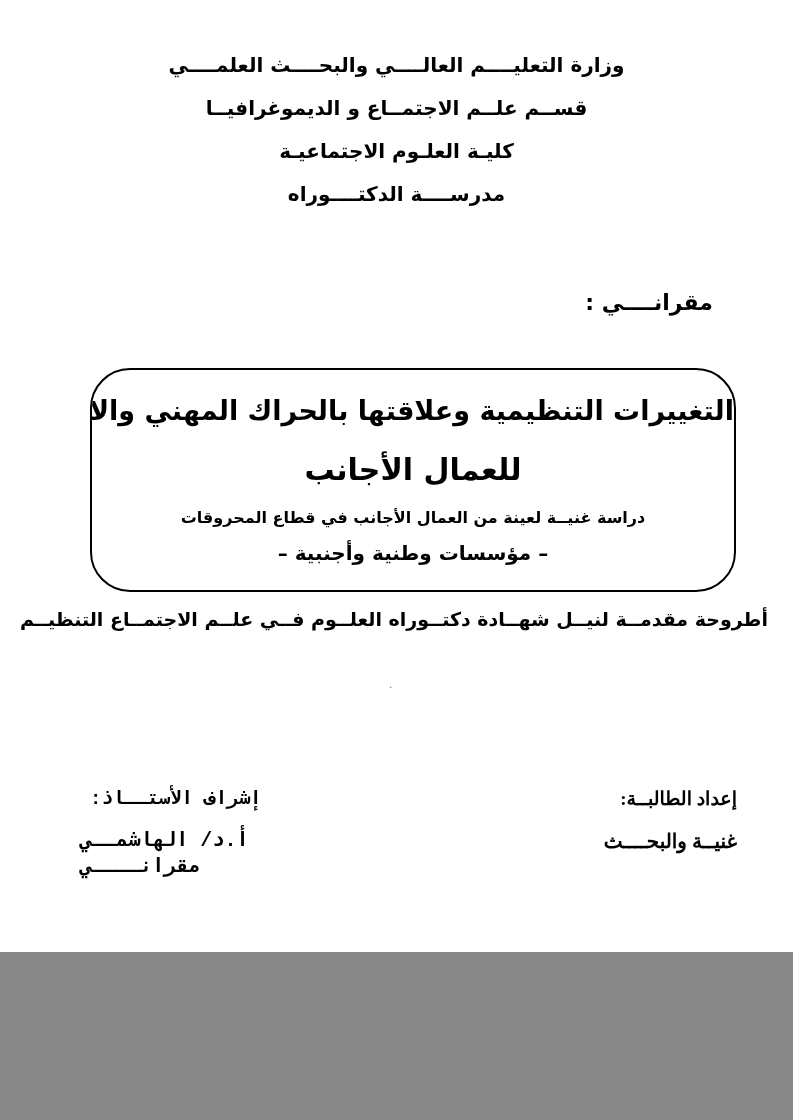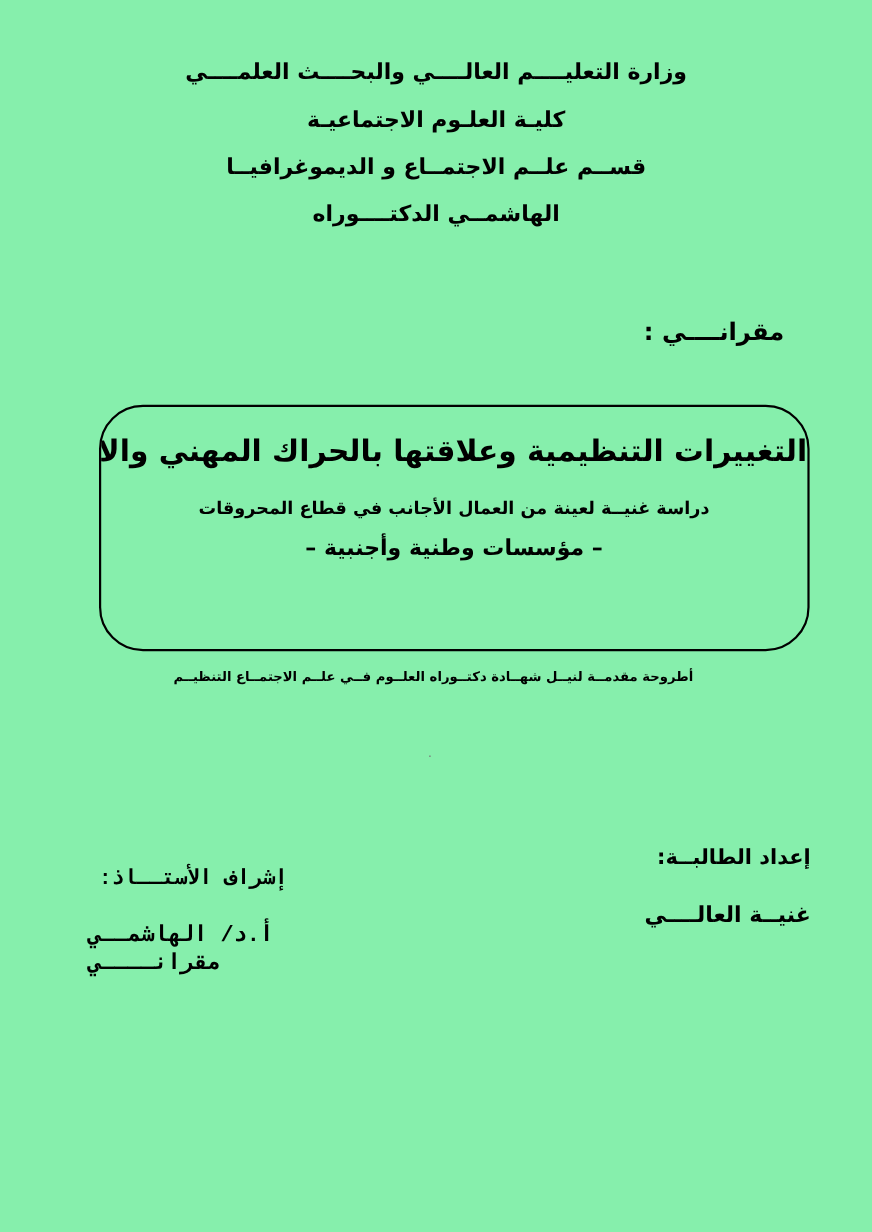--- a/index.html
+++ b/index.html
@@ -1,20 +1,20 @@
 <!DOCTYPE html>
 <html lang="ar" dir="rtl"><head>
 <meta charset="utf-8">
 <style>
   html,body{margin:0;padding:0;background:#888;}
   .page{
     position:relative;
-    width:793px;height:1120px;
+    width:793px;height:952px;
     margin:0 auto;
-    background:#86efac;
+    background:#ffffff;
     overflow:hidden;
     font-family:"DejaVu Sans","Liberation Sans",sans-serif;
     color:#000;
     direction:rtl;
   }
   
   .header-block{
     position:absolute;top:44px;left:0;right:0;
     text-align:center;
   }
@@ -48,45 +48,46 @@
   .sub-title-1{
     font-size:16px;font-weight:bold;line-height:40px;
   }
   .sub-title-2{
     font-size:20px;font-weight:bold;line-height:30px;
   }
   
   .thesis-line{
     position:absolute;top:608px;left:0;right:5px;
     text-align:center;
-    font-size:12px;font-weight:bold;
+    font-size:19px;font-weight:bold;
     white-space:nowrap;
   }
   .stray-mark{
     position:absolute;top:678px;left:389px;
     font-size:11px;color:#777;
     direction:ltr;
   }
   
   .credit-student{
-    position:absolute;top:766px;right:56px;
+    position:absolute;top:786px;right:56px;
     text-align:right;
+    font-family:Liberation Serif, serif;
   }
   .credit-supervisor{
     position:absolute;top:786px;left:80px;width:262px;
     text-align:left;
     font-family:Liberation Mono, monospace;
   }
   .credit-label{
     font-size:19px;font-weight:bold;line-height:26px;
     display:block;
   }
   .credit-name{
     font-size:20px;font-weight:bold;line-height:26px;
-    display:block;margin-top:26px;
+    display:block;margin-top:16px;
   }
   .credit-student .credit-name{padding-left:6px;}
   .credit-supervisor .credit-label{padding-left:10px;}
   
   .ribbon{
     position:absolute;top:999px;left:288px;
     width:250px;height:64px;
   }
   .ribbon svg{display:block;}
   .ribbon text{
@@ -95,40 +96,41 @@
     direction:ltr;
   }
 </style>
 </head>
 <body>
 
 <div class="page">
 
   <div class="header-block">
     <div class="header-line">وزارة التعليــــم العالــــي والبحــــث العلمــــي</div>
+    <div class="header-line">قســم علــم الاجتمــاع و الديموغرافيــا</div>
     <div class="header-line">كليـة العلـوم الاجتماعيـة</div>
-    <div class="header-line">قســم علــم الاجتمــاع و الديموغرافيــا</div>
-    <div class="header-line">الهاشمــي الدكتــــوراه</div>
+    <div class="header-line">مدرســــة الدكتــــوراه</div>
   </div>
 
   <div class="subject">مقرانــــي :</div>
 
   <div class="title-box">
     <div class="main-title-1">التغييرات التنظيمية وعلاقتها بالحراك المهني والاجتماعي</div>
+    <div class="main-title-2">للعمال الأجانب</div>
     <div class="sub-title-1">دراسة غنيــة لعينة من العمال الأجانب في قطاع المحروقات</div>
     <div class="sub-title-2">– مؤسسات وطنية وأجنبية –</div>
   </div>
 
   <div class="thesis-line">أطروحة مقدمــة لنيــل شهــادة دكتــوراه العلــوم فــي علــم الاجتمــاع التنظيــم</div>
 
   <div class="stray-mark">.</div>
 
   <div class="credit-student">
     <span class="credit-label">إعداد الطالبــة:</span>
-    <span class="credit-name">غنيــة العالــــي</span>
+    <span class="credit-name">غنيــة والبحــــث</span>
   </div>
 
   <div class="credit-supervisor">
     <span class="credit-label">إشراف الأستــاذ:</span>
     <span class="credit-name">أ.د/ الهاشمــي مقرانــــي</span>
   </div>
 
 
 </div>
 

